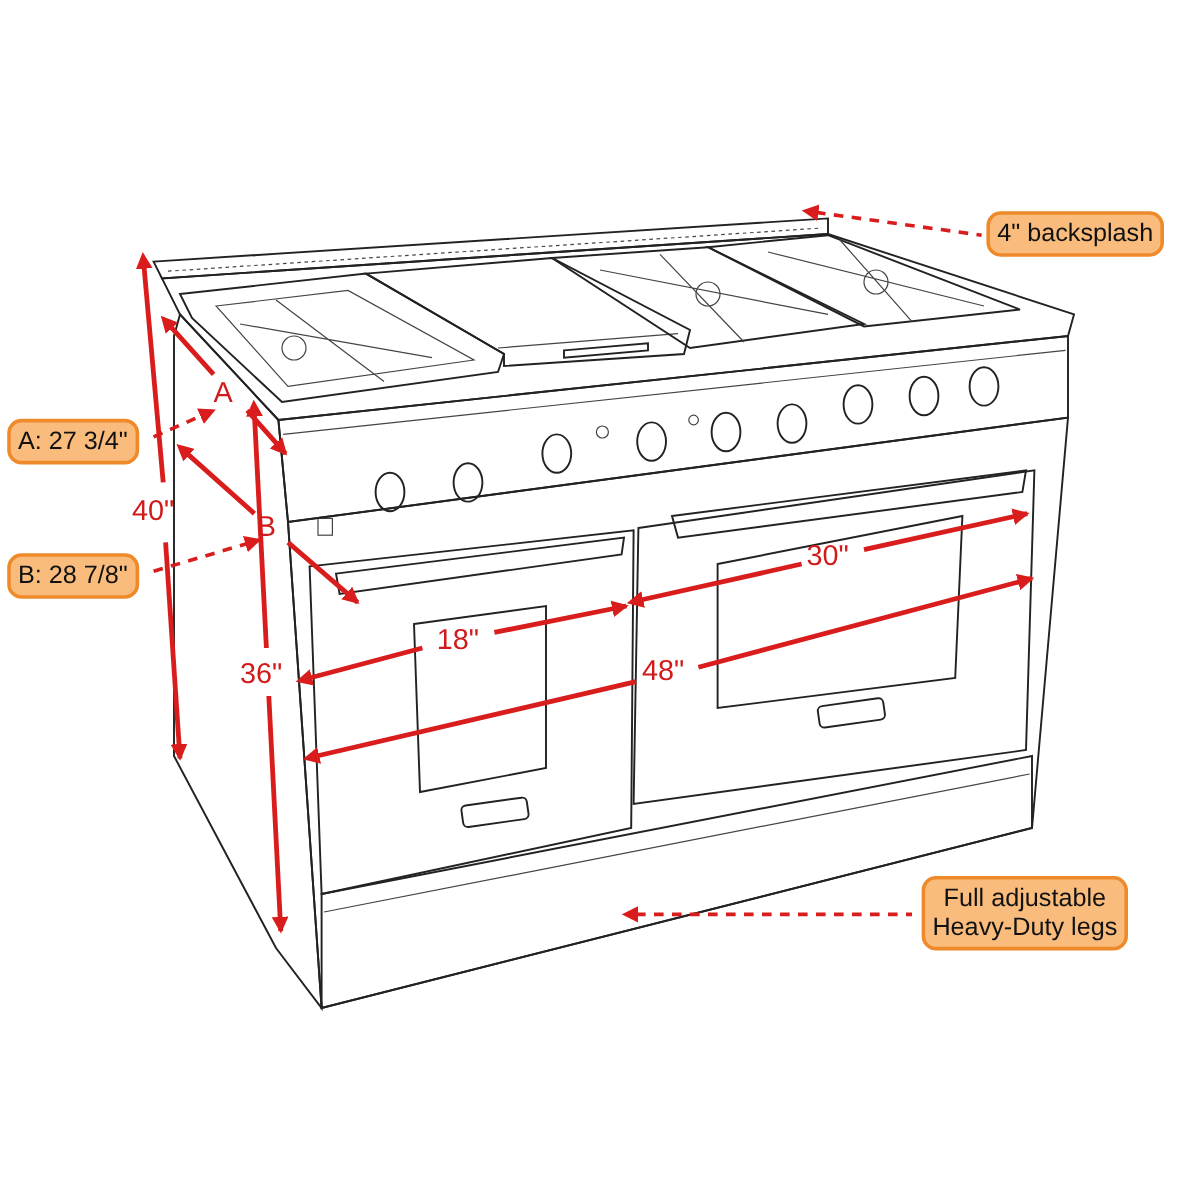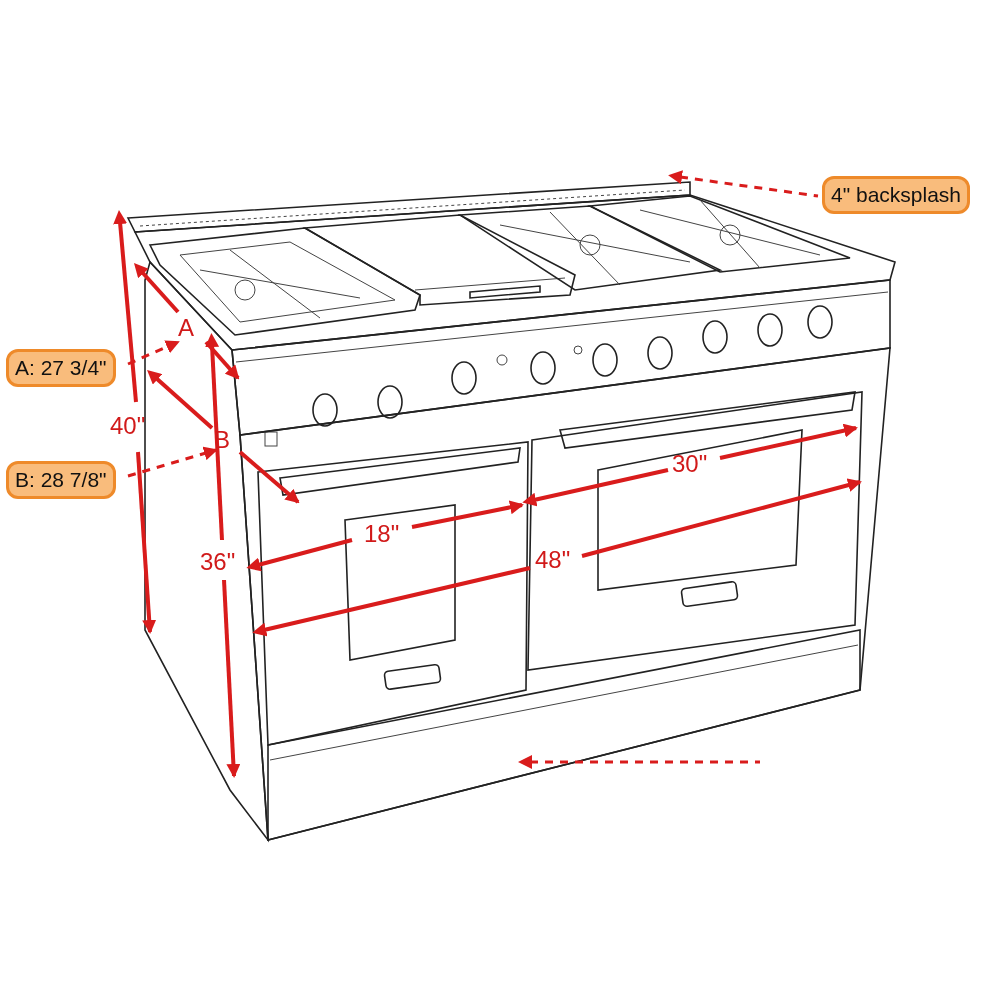--- a/index.html
+++ b/index.html
@@ -131,14 +131,18 @@
   <div class="dimlabel" style="left:200px;top:548px;">36"</div>
   <div class="dimlabel" style="left:178px;top:314px;">A</div>
   <div class="dimlabel" style="left:214px;top:426px;">B</div>
   <div class="dimlabel" style="left:364px;top:520px;">18"</div>
   <div class="dimlabel" style="left:672px;top:450px;">30"</div>
   <div class="dimlabel" style="left:535px;top:546px;">48"</div>
 
   <div class="callout" style="left:822px;top:176px;">4" backsplash</div>
   <div class="callout" style="left:6px;top:349px;">A: 27 3/4"</div>
   <div class="callout" style="left:6px;top:461px;">B: 28 7/8"</div>
+  <div class="callout" style="left:768px;top:730px;">
+    <div>Full adjustable</div>
+    <div>Heavy-Duty legs</div>
+  </div>
 
 </div>
 
 </body></html>

